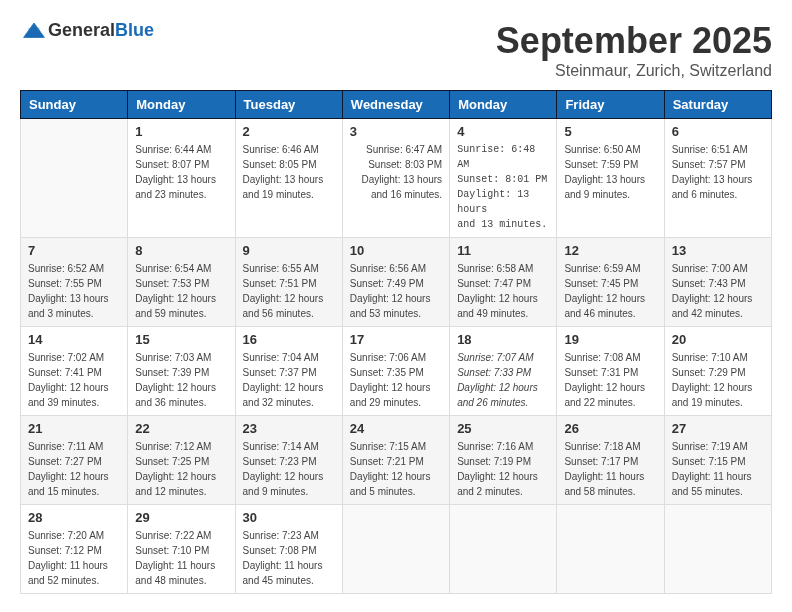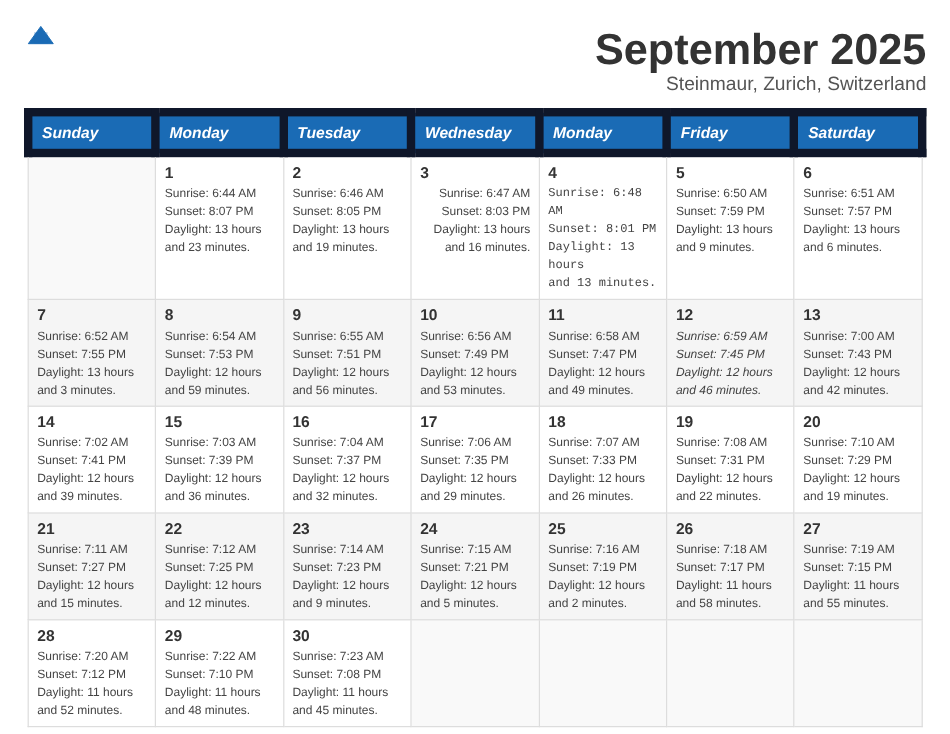--- a/index.html
+++ b/index.html
@@ -42,22 +42,21 @@
       width: 100%;
       border-collapse: collapse;
       border: 1px solid #ccc;
     }
     .calendar th {
       background-color: #1a6bb5;
       color: #fff;
       text-align: left;
       padding: 6px 8px;
       font-size: 13px;
-      border: 7px solid #0f172a;
-      font-style: italic;
+      border: 1px solid #0f172a;
     }
     .calendar td {
       vertical-align: top;
       padding: 5px 7px;
       border: 1px solid #ddd;
       font-size: 10.5px;
       color: #333;
       width: 107px;
       min-height: 80px;
       background: #fff;
@@ -89,20 +88,25 @@
 </head>
 <body>
 
 <div class="header-area">
   <div class="logo">
     <svg class="logo-icon" viewBox="0 0 30 24" xmlns="http://www.w3.org/2000/svg">
       <polygon points="15,2 28,20 2,20" fill="#1a6bb5"></polygon>
       <polygon points="15,2 28,20 2,20" fill="none" stroke="#1a6bb5" stroke-width="1"></polygon>
       <rect x="8" y="8" width="14" height="12" fill="#1a6bb5" opacity="0.3"></rect>
     </svg>
+    <div>
+      <div>
+        <span style="font-size:18px;font-weight:bold;color:#333;">General</span><span style="font-size:18px;font-weight:bold;color:#1a6bb5;">Blue</span>
+      </div>
+    </div>
   </div>
   <div class="title-area">
     <div class="month-title">September 2025</div>
     <div class="location-title">Steinmaur, Zurich, Switzerland</div>
   </div>
 </div>
 
 <table class="calendar">
   <thead>
     <tr>
@@ -192,21 +196,21 @@
         </td>
         <td style="background: inherit;">
           <span class="day-number">11</span>
           <div class="day-info" style="white-space: pre-line;">Sunrise: 6:58 AM
 Sunset: 7:47 PM
 Daylight: 12 hours
 and 49 minutes.</div>
         </td>
         <td style="background: inherit;">
           <span class="day-number">12</span>
-          <div class="day-info" style="white-space: pre-line; font-style: italic;">Sunrise: 6:59 AM
+          <div class="day-info" style="white-space: pre-line;">Sunrise: 6:59 AM
 Sunset: 7:45 PM
 Daylight: 12 hours
 and 46 minutes.</div>
         </td>
         <td style="background: inherit;">
           <span class="day-number">13</span>
           <div class="day-info" style="white-space: pre-line;">Sunrise: 7:00 AM
 Sunset: 7:43 PM
 Daylight: 12 hours
 and 42 minutes.</div>
@@ -236,21 +240,21 @@
         </td>
         <td style="background: inherit;">
           <span class="day-number">17</span>
           <div class="day-info" style="white-space: pre-line;">Sunrise: 7:06 AM
 Sunset: 7:35 PM
 Daylight: 12 hours
 and 29 minutes.</div>
         </td>
         <td style="background: inherit;">
           <span class="day-number">18</span>
-          <div class="day-info" style="white-space: pre-line;">Sunrise: 7:07 AM
+          <div class="day-info" style="white-space: pre-line; font-style: italic;">Sunrise: 7:07 AM
 Sunset: 7:33 PM
 Daylight: 12 hours
 and 26 minutes.</div>
         </td>
         <td style="background: inherit;">
           <span class="day-number">19</span>
           <div class="day-info" style="white-space: pre-line;">Sunrise: 7:08 AM
 Sunset: 7:31 PM
 Daylight: 12 hours
 and 22 minutes.</div>

